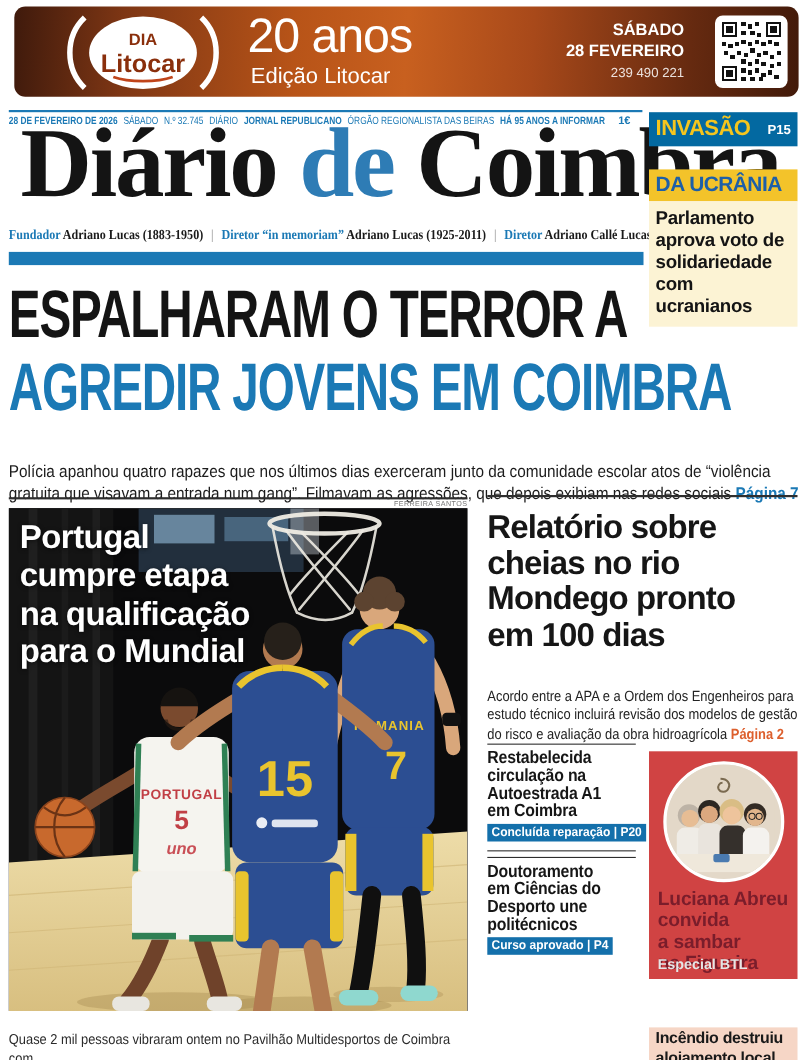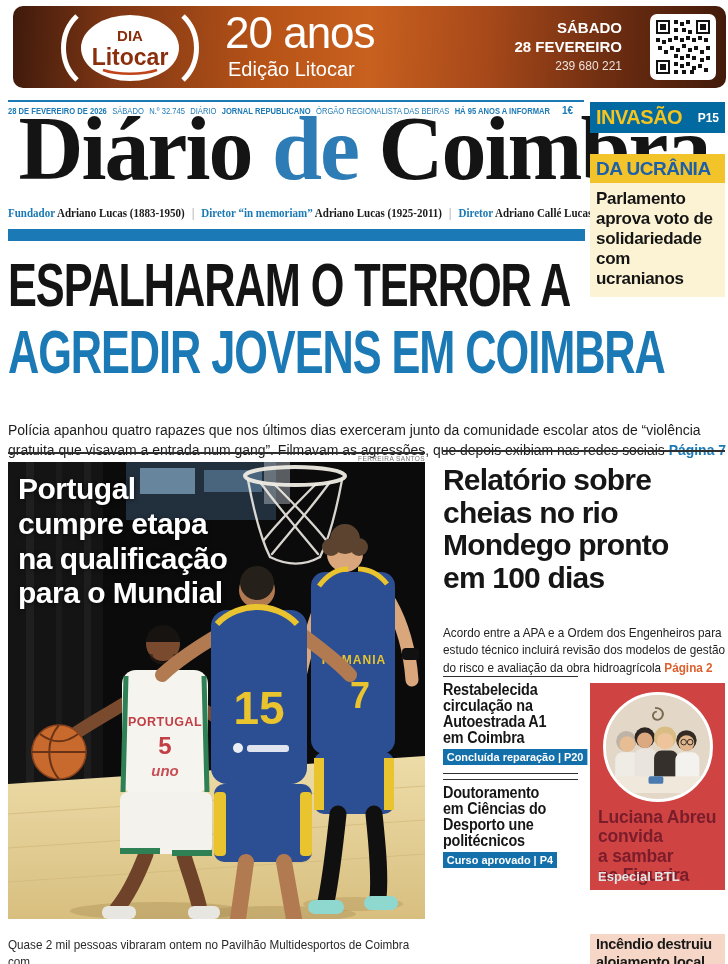--- a/index.html
+++ b/index.html
@@ -105,21 +105,21 @@
       <ellipse cx="79" cy="36" rx="49" ry="33" fill="#fff"></ellipse>
       <text x="79" y="29" text-anchor="middle" font-size="15" font-weight="bold" fill="#8a2f0c">DIA</text>
       <text x="79" y="53" text-anchor="middle" font-size="23" font-weight="bold" fill="#8a2f0c">Litocar</text>
       <path d="M52,58 C66,63 92,63 106,58" stroke="#c0441a" stroke-width="2.5" fill="none"></path>
     </svg>
     <div class="banner-20">20 anos</div>
     <div class="banner-ed">Edição Litocar</div>
     <div class="banner-dates">
       <div class="d">SÁBADO</div>
       <div class="d">28 FEVEREIRO</div>
-      <div class="tel">239 680 221</div>
+      <div class="tel">239 490 221</div>
     </div>
     <div class="qr">
       <svg width="58" height="58" viewBox="0 0 29 29" shape-rendering="crispEdges">
         <rect width="29" height="29" fill="#fff"></rect>
         <g fill="#111">
           <rect x="1" y="1" width="7" height="7"></rect>
             <rect x="21" y="1" width="7" height="7"></rect>
             <rect x="1" y="21" width="7" height="7"></rect>
         </g>
         <g fill="#fff">

